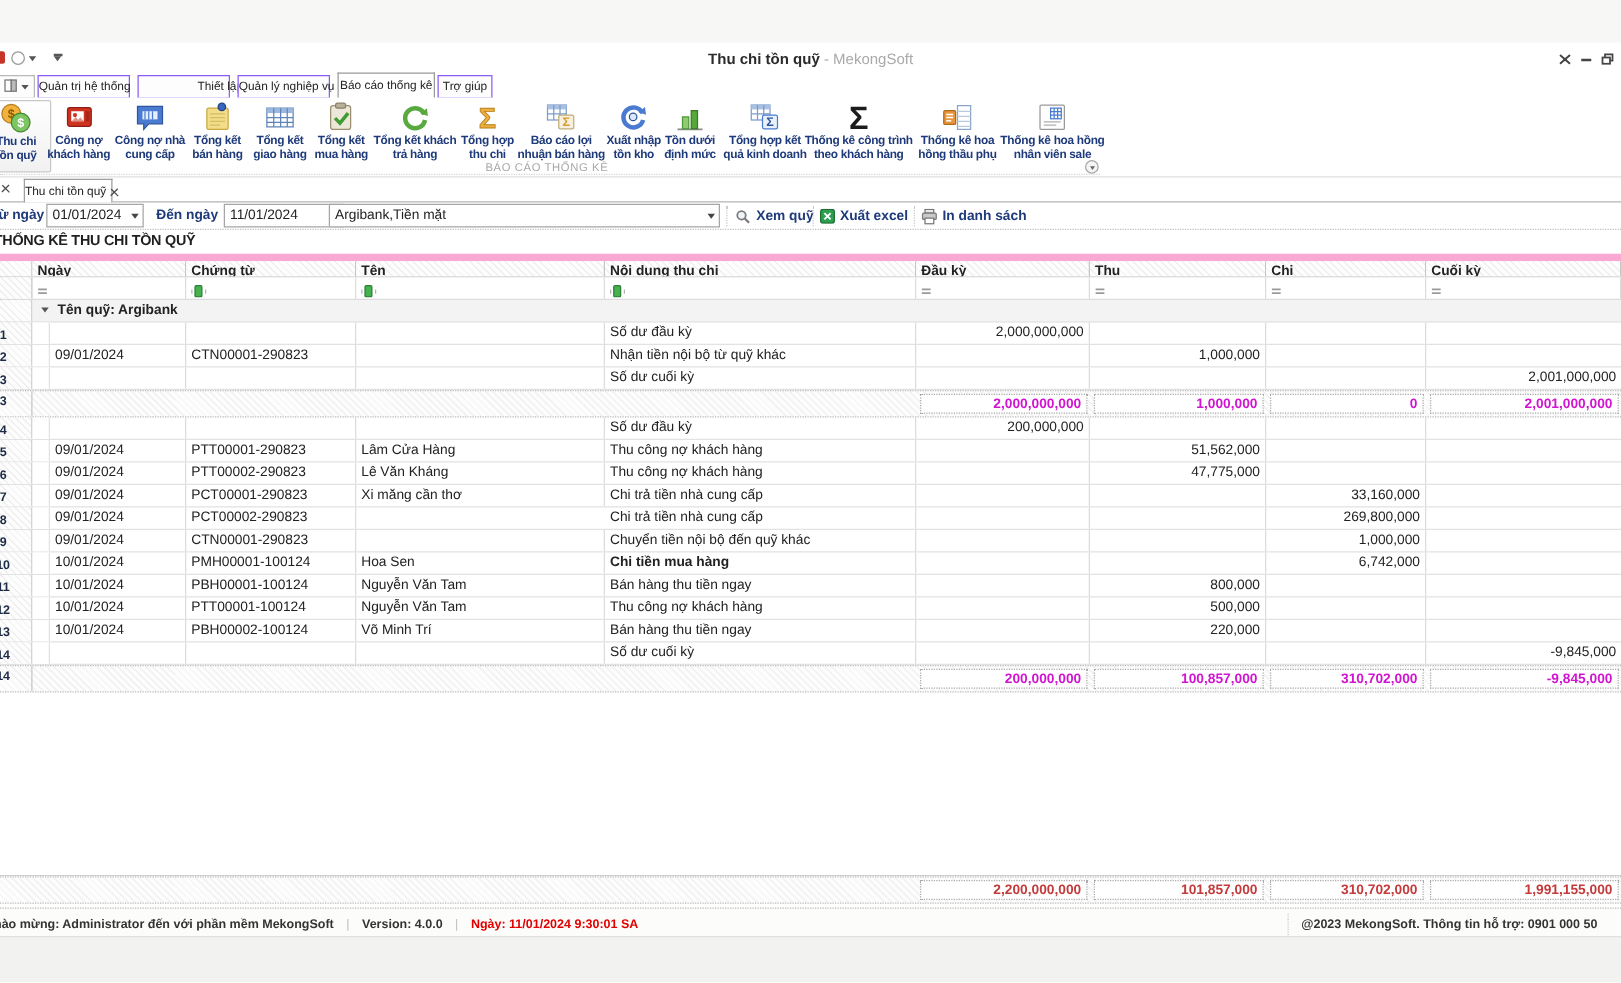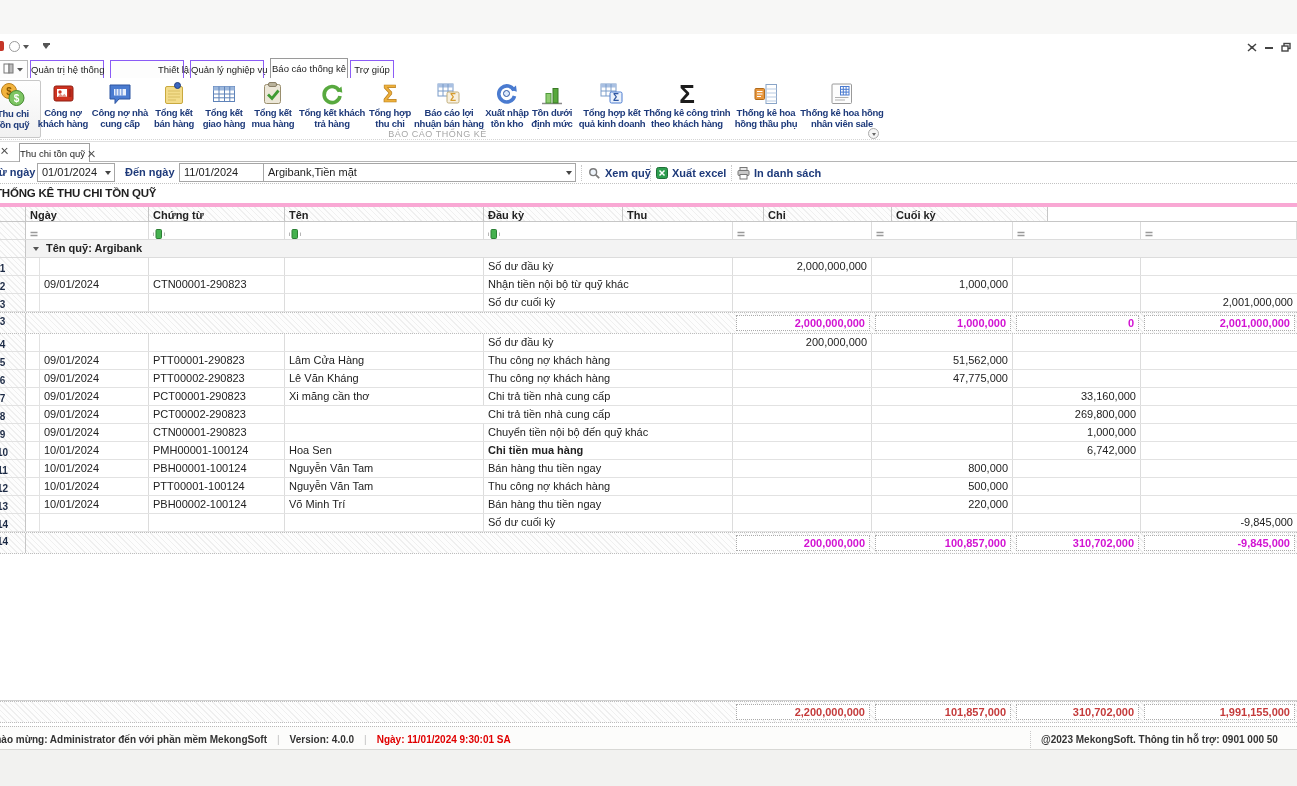--- a/index.html
+++ b/index.html
@@ -64,21 +64,21 @@
   .vsep { position:absolute; top:2px; height:16px; border-left:1px dotted #c9c9c9; }
 
   #dotsep1 { left:0; top:183px; width:1297px; border-top:1px dotted #c2c2c2; }
   #report-title { left:-5px; top:187px; font-size:11.5px; letter-spacing:-0.2px; font-weight:bold; color:#1f1f1f; white-space:nowrap; }
 
   
   #grid { left:0; top:203px; width:1297px; }
   .r { display:flex; width:1297px; }
   .c { flex:none; overflow:hidden; white-space:nowrap; border-right:1px solid #dcdcdc; }
   .hatch { background:repeating-linear-gradient(45deg, rgba(120,120,120,0.10) 0px, rgba(120,120,120,0.10) 1px, transparent 1px, transparent 4px), #fdfdfd; }
-  .r.hdr { height:19px; border-top:4px solid #f9a8d4; border-bottom:1px solid #c6c6c6; }
+  .r.hdr { height:19px; border-top:6px solid #f9a8d4; border-bottom:1px solid #c6c6c6; }
   .r.hdr .c { border-right:1px solid #c6c6c6; font-size:11px; font-weight:bold; color:#222; padding:2px 0 0 4px; }
   .r.frow { height:18px; border-bottom:1px solid #dcdcdc; background:#fff; }
   .r.frow .c { padding:3px 0 0 3px; }
   .r.grow { height:18px; border-bottom:1px solid #dcdcdc; }
   .gcell { font-size:11px; font-weight:bold; color:#222; background:#f3f3f3; padding:2px 0 0 7px; }
   .gcell .garr { display:inline-block; width:0; height:0; border-left:3.5px solid transparent; border-right:3.5px solid transparent;
       border-top:4px solid #555; margin-right:7px; margin-bottom:1px; }
   .gcell.gblue { color:#2323c8; }
   .r.drow { height:18px; border-bottom:1px solid #e2e2e2; }
   .r.drow .c { font-size:11px; color:#222; padding:2px 4px 0 4px; }
@@ -111,20 +111,23 @@
 </style>
 </head>
 <body>
 
 <div class="abs" id="titlebar">
   <div class="abs" id="top-strip"></div>
   <div class="abs qat" id="qat-red"></div>
   <div class="abs qat" id="qat-circle"></div>
   <div class="abs darr" id="qat-arr1"></div>
   <div class="abs darr" id="qat-arr2"></div>
+  <div class="abs" id="win-title">
+    <b>Thu chi tồn quỹ</b> <span>- MekongSoft</span>
+  </div>
   <svg class="winbtn" style="left:1246px" viewBox="0 0 12 11">
     <path d="M2 2l8 7M10 2l-8 7" stroke="#444" stroke-width="1.5"></path>
       <circle cx="6" cy="5.5" r="1.4" fill="#444"></circle>
   </svg>
   <svg class="winbtn" style="left:1263px" viewBox="0 0 12 11">
     <rect x="2" y="5" width="8" height="2" fill="#444"></rect>
   </svg>
   <svg class="winbtn" style="left:1280px" viewBox="0 0 12 11">
     <rect x="4" y="1.5" width="6" height="5" fill="none" stroke="#444" stroke-width="1.4"></rect>
     <rect x="2" y="4" width="6" height="5" fill="#fff" stroke="#444" stroke-width="1.4"></rect>
@@ -359,20 +362,21 @@
 
 <div class="abs" id="dotsep1"></div>
 <div class="abs" id="report-title">THỐNG KÊ THU CHI TỒN QUỸ</div>
 
 <div class="abs" id="grid">
     <div class="r hdr">
       <div class="c rowhead hatch" style="width: 26px;"></div>
       <div class="c hatch" style="width: 123px;">Ngày</div>
       <div class="c hatch" style="width: 136px;">Chứng từ</div>
       <div class="c hatch" style="width: 199px;">Tên</div>
+      <div class="c hatch" style="width: 249px;">Nội dung thu chi</div>
       <div class="c hatch" style="width: 139px;">Đầu kỳ</div>
       <div class="c hatch" style="width: 141px;">Thu</div>
       <div class="c hatch" style="width: 128px;">Chi</div>
       <div class="c hatch" style="width: 156px;">Cuối kỳ</div>
     </div>
     <div class="r frow">
       <div class="c rowhead hatch" style="width: 26px;"></div>
       <div class="c " style="width: 123px;"><svg width="11" height="10" viewBox="0 0 11 10">
           <path d="M1.5 3.5h7M1.5 6.5h7" stroke="#9a9a9a" stroke-width="1.5"></path>
         </svg></div>

